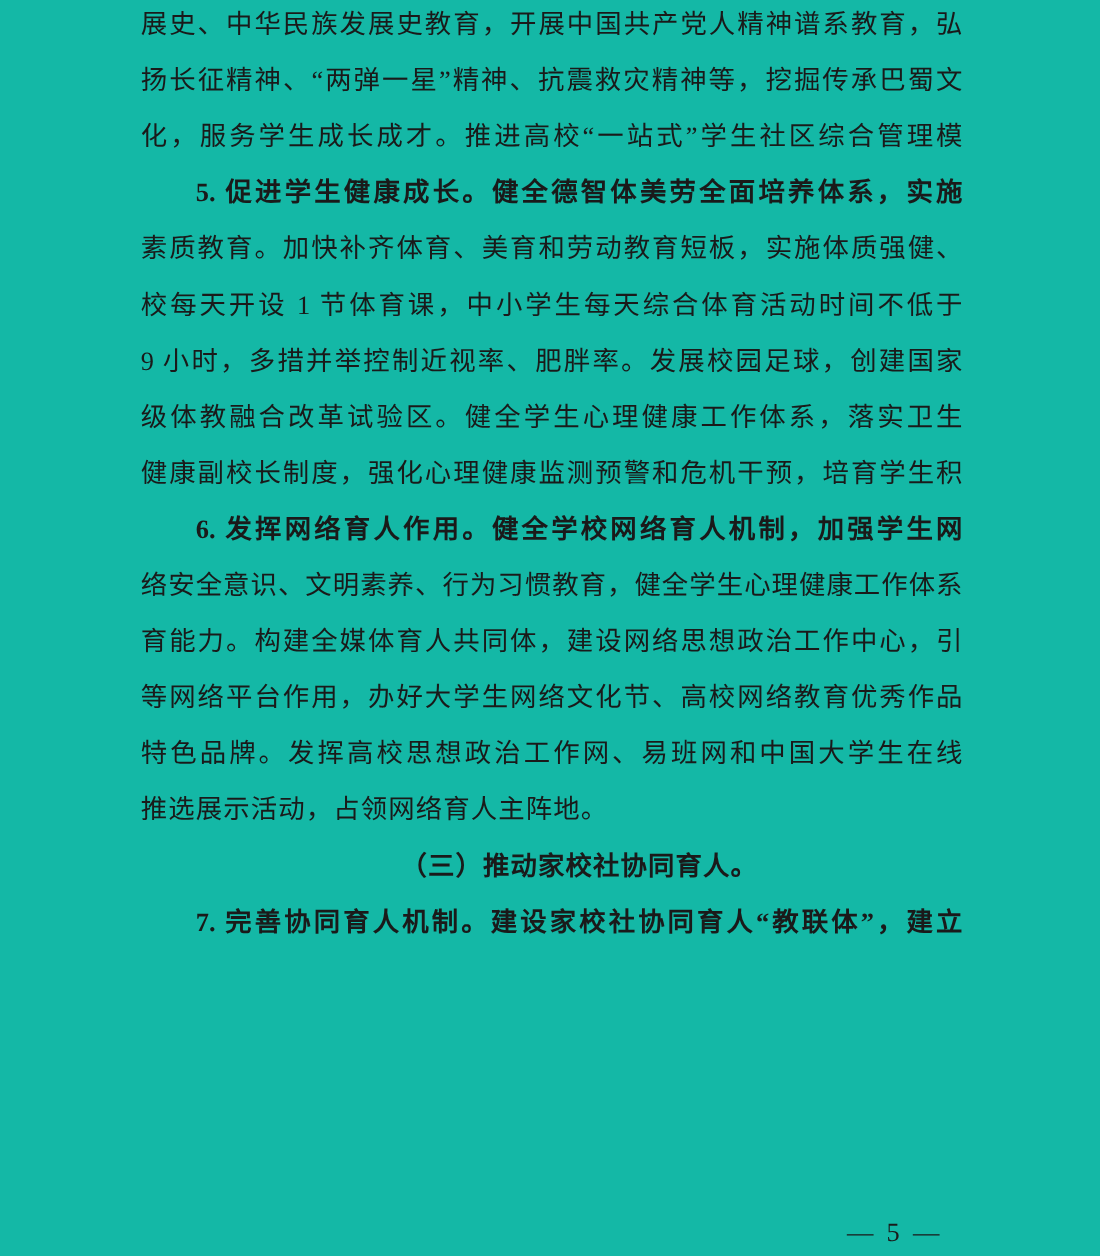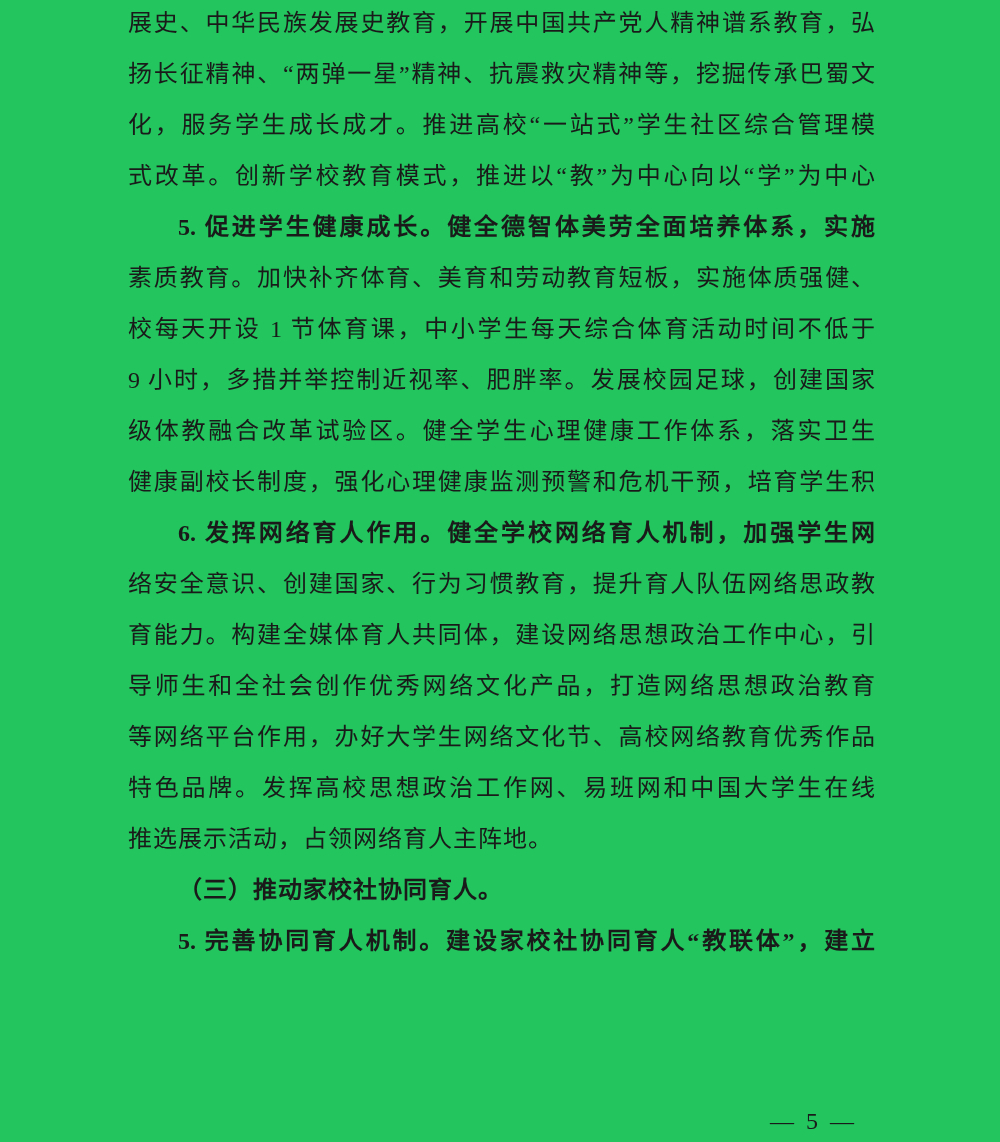--- a/index.html
+++ b/index.html
@@ -4,21 +4,21 @@
 <style>
   html, body {
     margin: 0;
     padding: 0;
     background: #ffffff;
   }
   .page {
     position: relative;
     width: 1000px;
     height: 1142px;
-    background: #22c55e;
+    background: #14b8a6;
     overflow: hidden;
     font-family: "Liberation Serif", "DejaVu Serif", serif;
   }
   .doc-body {
     position: absolute;
     left: 128px;
     top: -2px;
     width: 747px;
   }
   .line {
@@ -31,20 +31,21 @@
     letter-spacing: 1px;
   }
   .line.fill {
     white-space: normal;
     text-align: justify;
     text-align-last: justify;
     letter-spacing: 0;
   }
   .line.indent {
     padding-left: 50px;
+    text-align: center;
   }
   .line.indent.fill {
     
     width: 697px;
     font-weight: bold;
   }
   .line.bold {
     font-weight: 700;
   }
   .page-num {
@@ -59,31 +60,29 @@
   }
 </style>
 </head>
 <body>
 
 <div class="page">
   <div class="doc-body">
       <div class="line fill">展史、中华民族发展史教育，开展中国共产党人精神谱系教育，弘</div>
       <div class="line fill">扬长征精神、“两弹一星”精神、抗震救灾精神等，挖掘传承巴蜀文</div>
       <div class="line fill">化，服务学生成长成才。推进高校“一站式”学生社区综合管理模</div>
-      <div class="line fill">式改革。创新学校教育模式，推进以“教”为中心向以“学”为中心</div>
       <div class="line fill indent">5. 促进学生健康成长。健全德智体美劳全面培养体系，实施</div>
       <div class="line fill">素质教育。加快补齐体育、美育和劳动教育短板，实施体质强健、</div>
       <div class="line fill">校每天开设 1 节体育课，中小学生每天综合体育活动时间不低于</div>
       <div class="line fill">9 小时，多措并举控制近视率、肥胖率。发展校园足球，创建国家</div>
       <div class="line fill">级体教融合改革试验区。健全学生心理健康工作体系，落实卫生</div>
       <div class="line fill">健康副校长制度，强化心理健康监测预警和危机干预，培育学生积</div>
       <div class="line fill indent">6. 发挥网络育人作用。健全学校网络育人机制，加强学生网</div>
-      <div class="line fill">络安全意识、创建国家、行为习惯教育，提升育人队伍网络思政教</div>
+      <div class="line fill">络安全意识、文明素养、行为习惯教育，健全学生心理健康工作体系</div>
       <div class="line fill">育能力。构建全媒体育人共同体，建设网络思想政治工作中心，引</div>
-      <div class="line fill">导师生和全社会创作优秀网络文化产品，打造网络思想政治教育</div>
       <div class="line fill">等网络平台作用，办好大学生网络文化节、高校网络教育优秀作品</div>
       <div class="line fill">特色品牌。发挥高校思想政治工作网、易班网和中国大学生在线</div>
       <div class="line">推选展示活动，占领网络育人主阵地。</div>
       <div class="line indent bold">（三）推动家校社协同育人。</div>
-      <div class="line fill indent">5. 完善协同育人机制。建设家校社协同育人“教联体”，建立</div>
+      <div class="line fill indent">7. 完善协同育人机制。建设家校社协同育人“教联体”，建立</div>
     </div>
   <div class="page-num">— 5 —</div>
 </div>
 
 </body></html>

